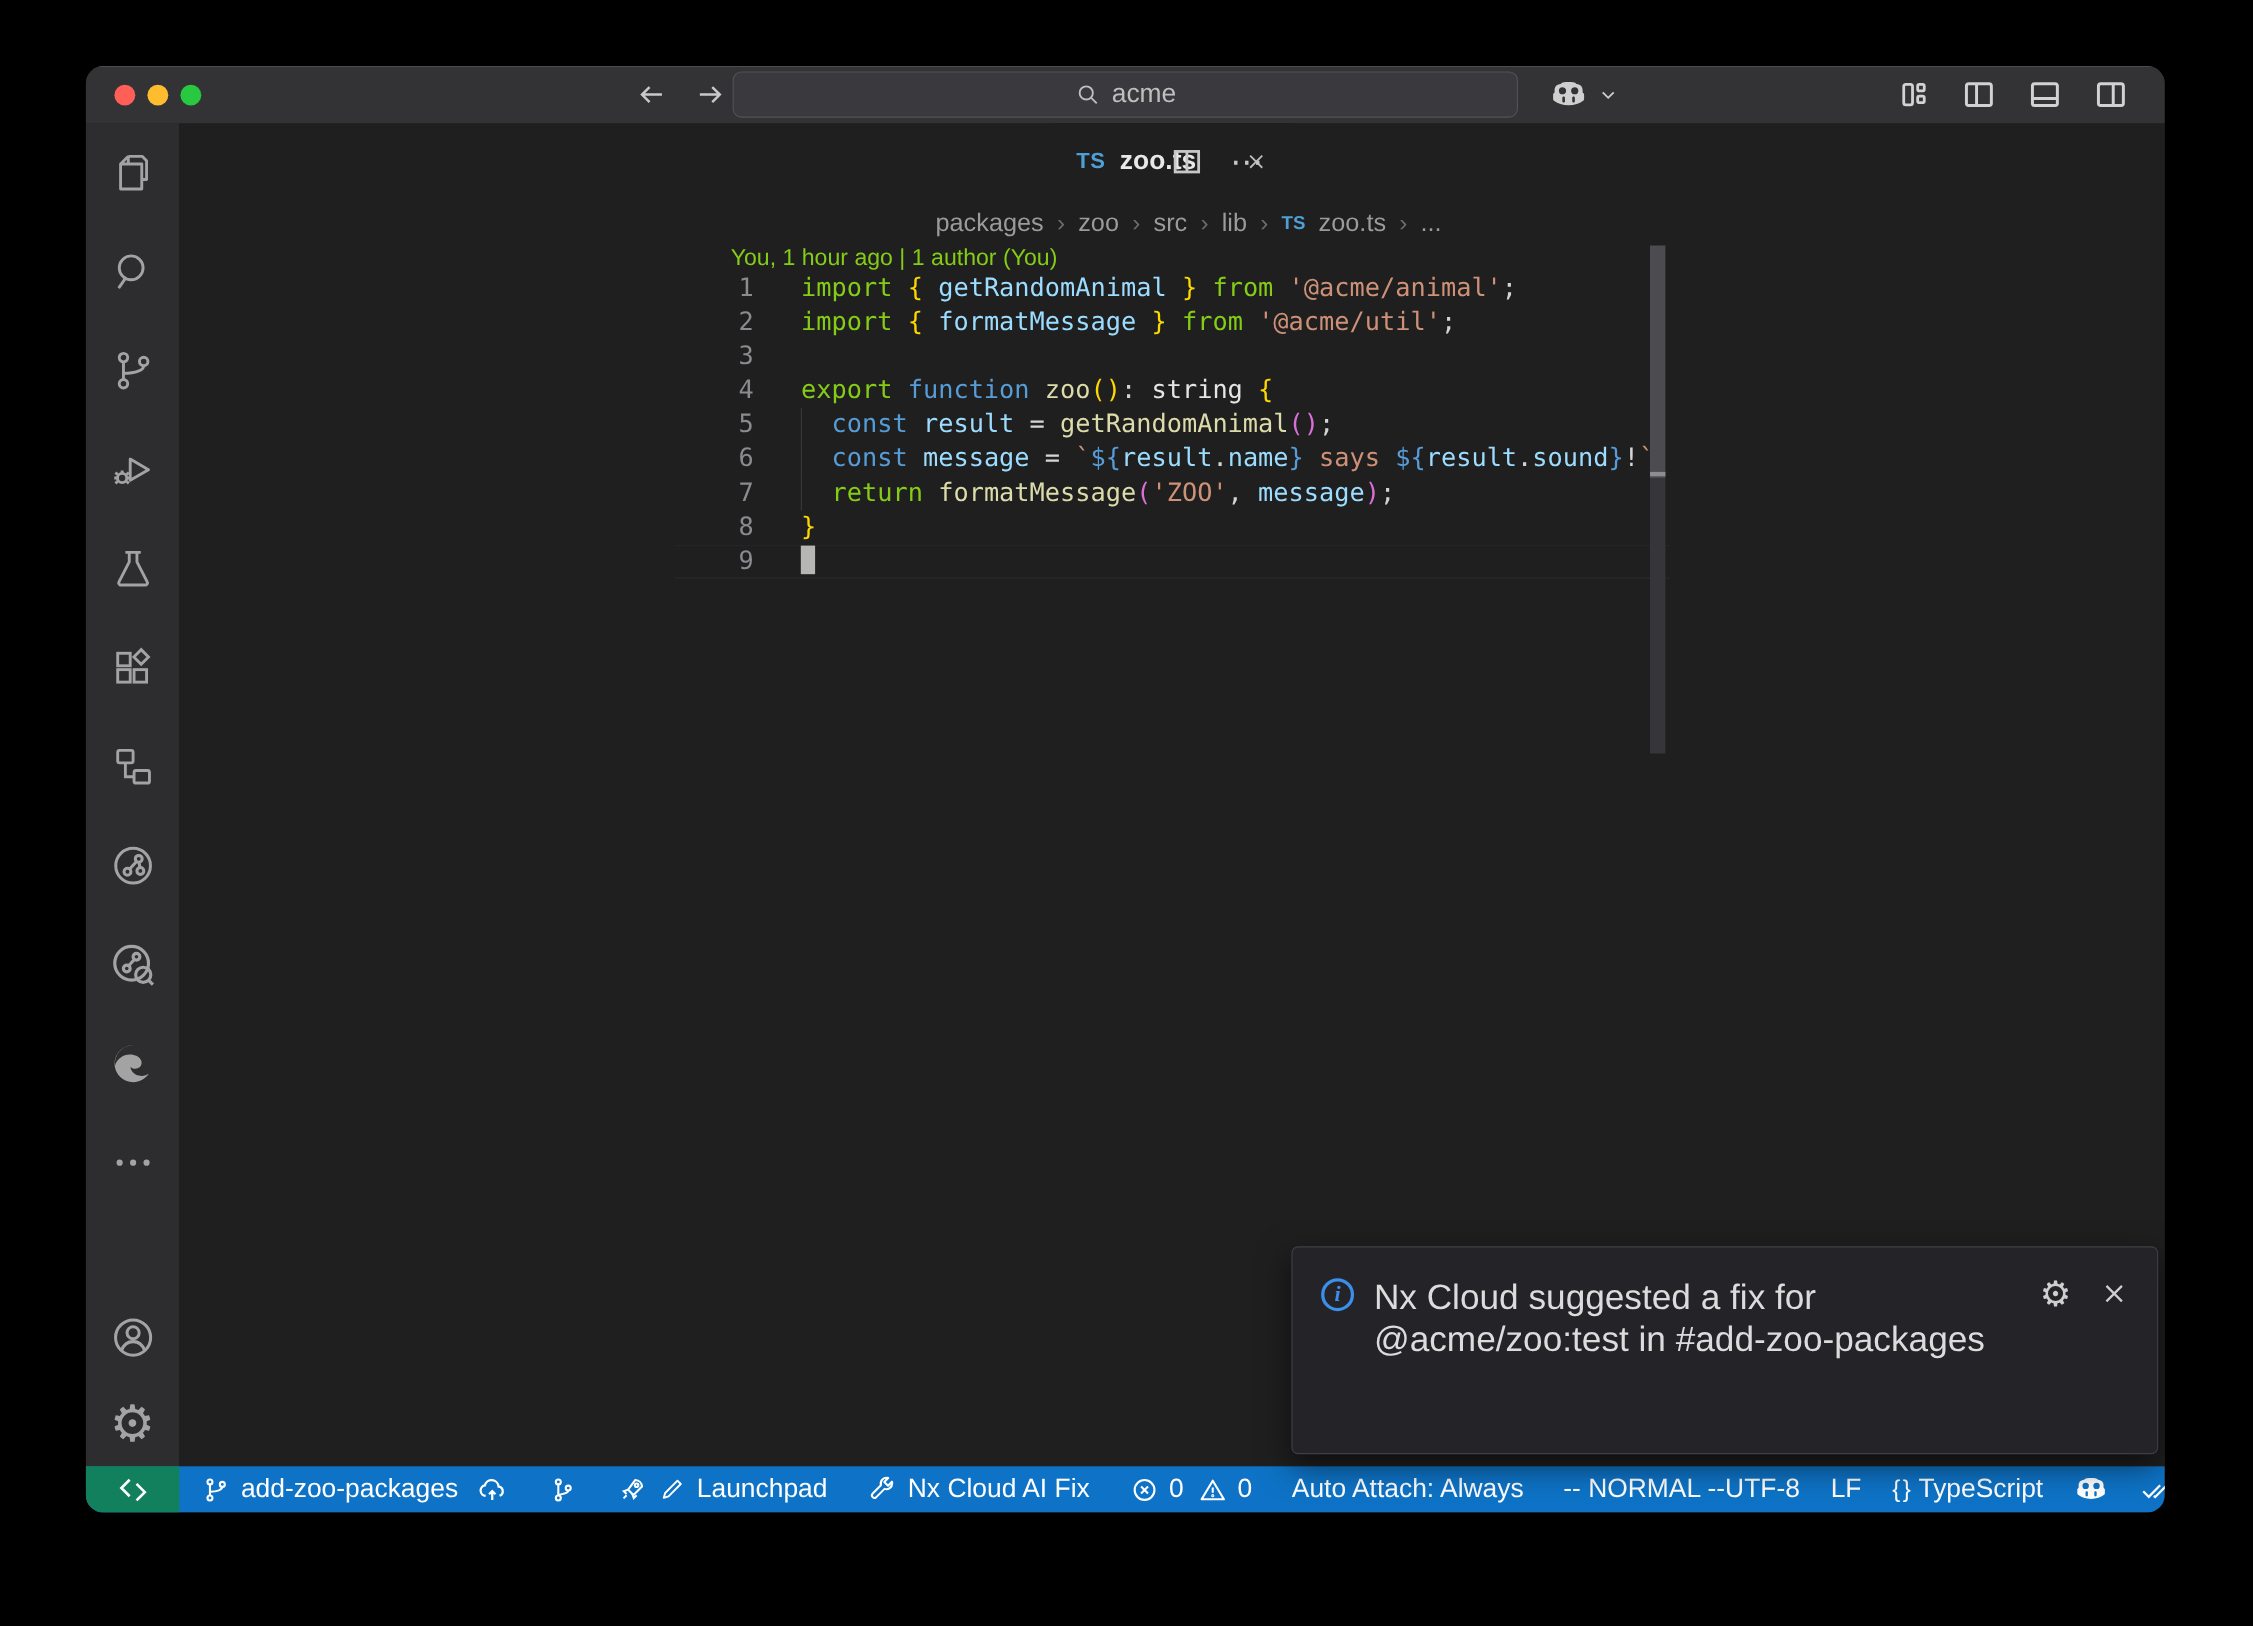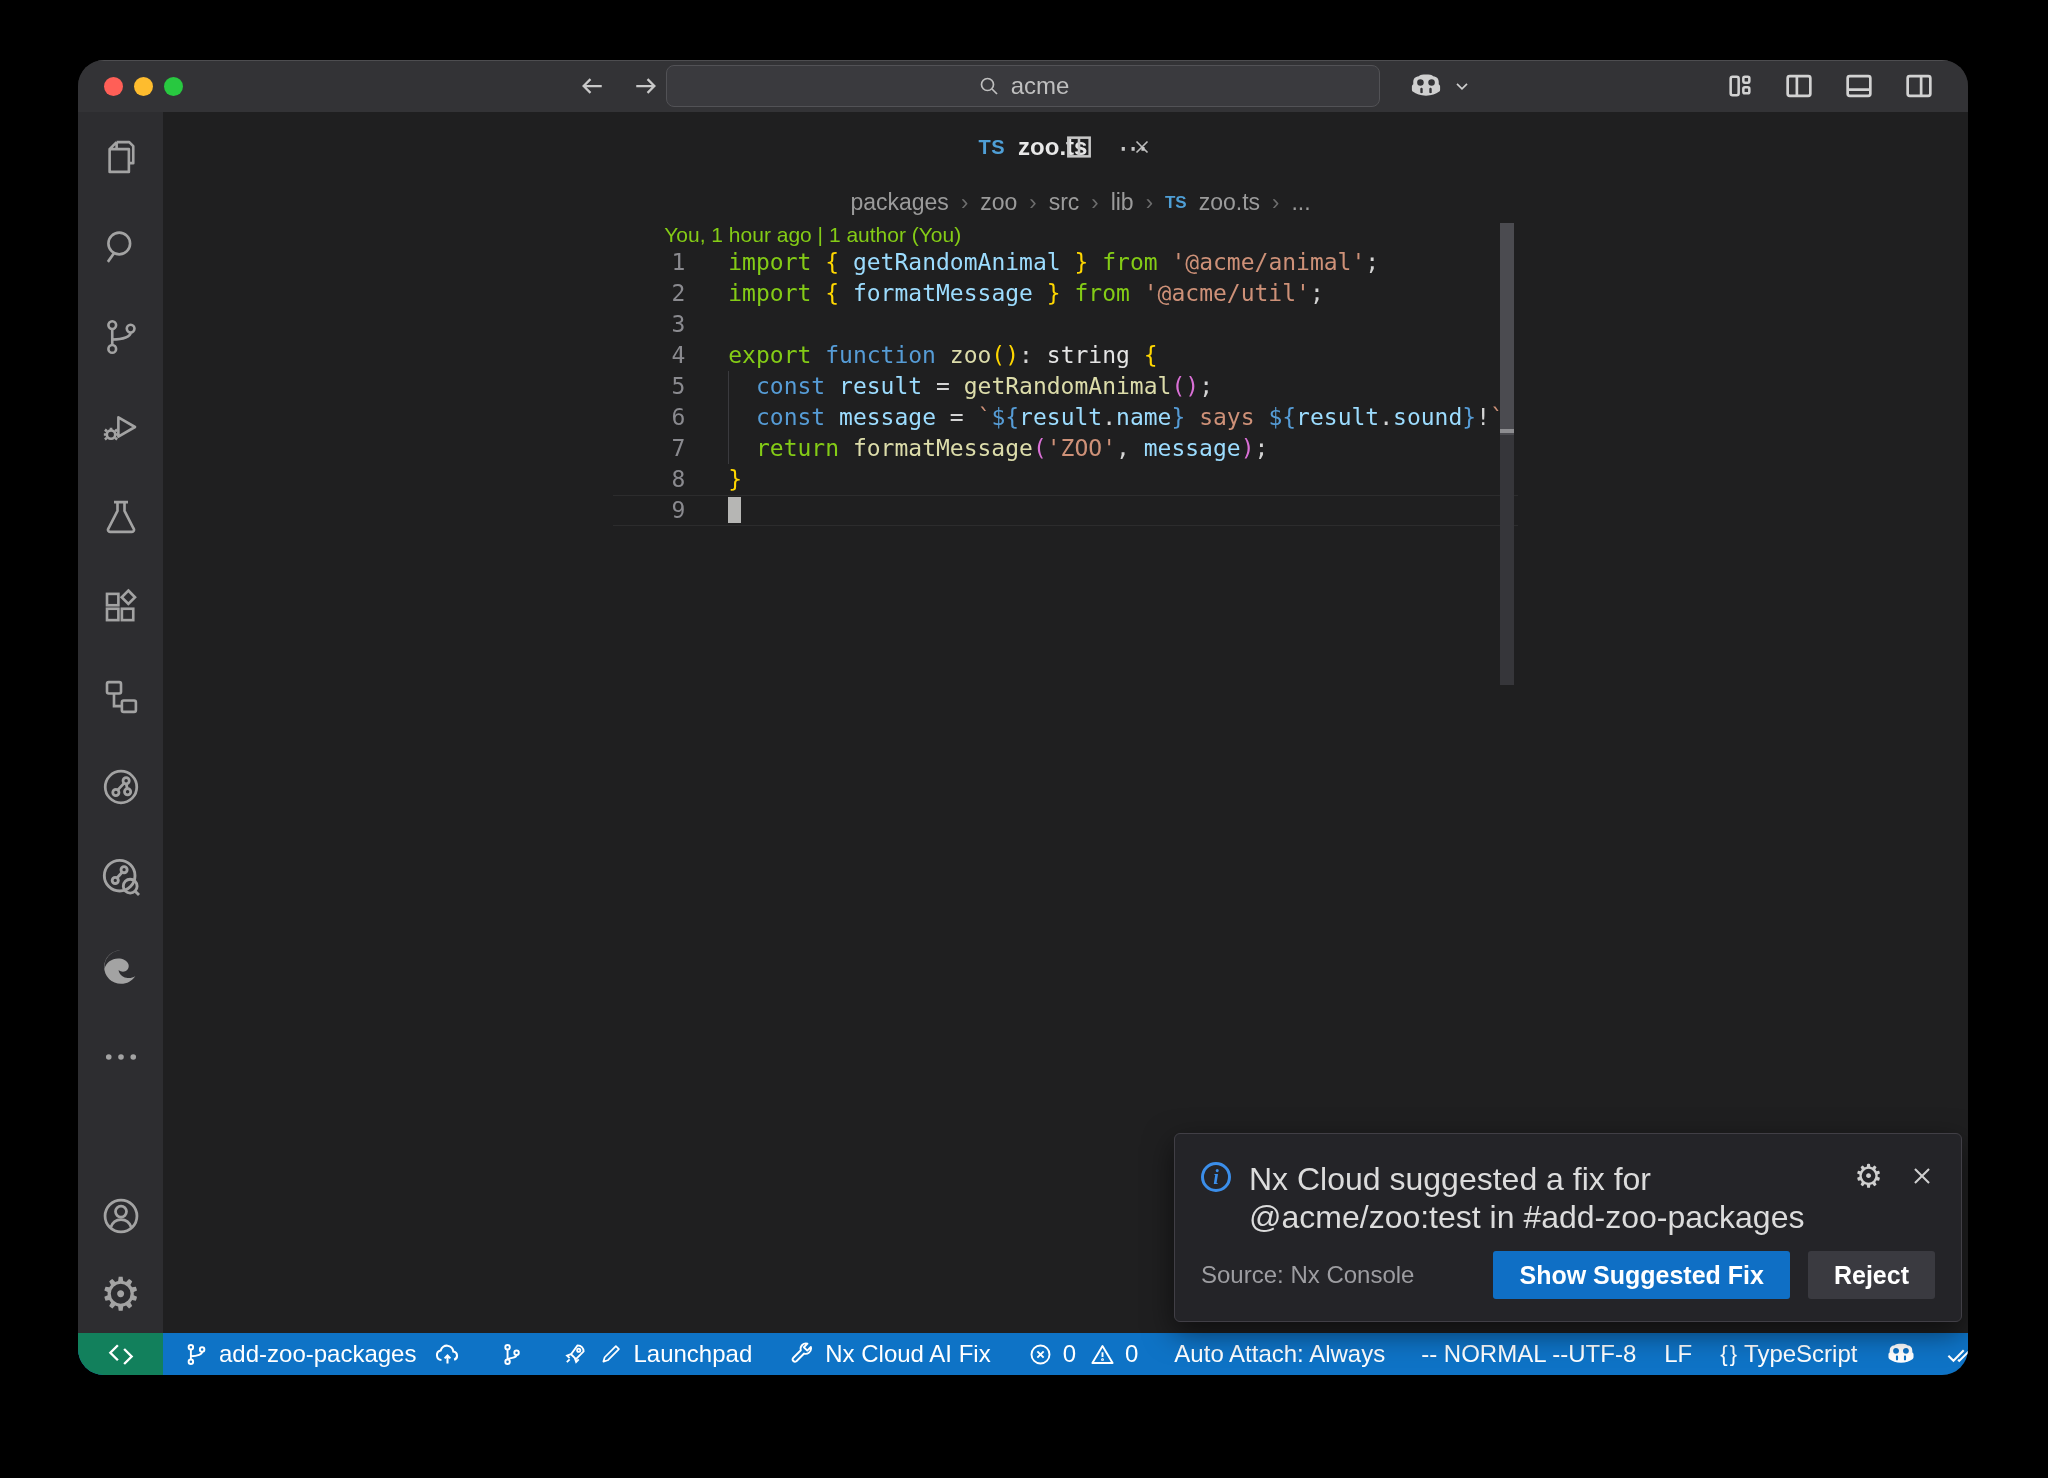--- a/index.html
+++ b/index.html
@@ -2,21 +2,21 @@
 <html><head>
 <meta charset="utf-8">
 <style>
   * { margin:0; padding:0; box-sizing:border-box; }
   html,body { background:#000; }
   .stage { position:relative; width:2048px; height:1478px; background:#000; overflow:hidden;
            font-family:"Liberation Sans","DejaVu Sans",sans-serif; -webkit-font-smoothing:antialiased; }
 
   
   .window { position:absolute; left:78px; top:60px; width:1890px; height:1315px;
-            border-radius:26px; overflow:hidden; display:flex; flex-direction:column;
+            border-radius:16px; overflow:hidden; display:flex; flex-direction:column;
             background:#1f1f20; box-shadow:0 34px 90px rgba(0,0,0,.75), 0 0 0 1px rgba(0,0,0,.6);}
   
   .titlebar { position:relative; height:52px; flex:0 0 52px; background:#333336;
               box-shadow:inset 0 1px 0 rgba(255,255,255,.13); }
   .traffic { position:absolute; left:26px; top:0; height:100%; display:flex; align-items:center; gap:11px; }
   .tl { width:19px; height:19px; border-radius:50%; }
   .tl-close { background:#FF5F57; } .tl-min { background:#FEBC2E; } .tl-zoom { background:#28C840; }
   .nav-arrows { position:absolute; left:500px; top:0; height:100%; display:flex; align-items:center; gap:22px; color:#c9c9c9; }
   .cmdcenter { position:absolute; left:50%; top:5px; transform:translateX(-50%);
                width:714px; height:42px; background:#3a3a3e; border:1px solid #525256; border-radius:8px;
@@ -465,25 +465,14 @@
       <div class="toast-msg">Nx Cloud suggested a fix for @acme/zoo:test in #add-zoo-packages</div>
       <div class="toast-acts">
         <span class="toast-gear icon">⚙</span>
         <span class="icon">
           <svg width="26" height="26" viewBox="0 0 24 24" fill="none" stroke="currentColor" stroke-width="1.9">
               <path d="M5.5 5.5l13 13M18.5 5.5l-13 13"></path>
             </svg>
         </span>
       </div>
     </div>
-    <div class="toast-foot">
-      <span class="toast-source">Source: Nx Console</span>
-      <div class="btns">
-        <div class="btn btn-primary">
-          <span>Show Suggested Fix</span>
-        </div>
-        <div class="btn btn-secondary">
-          <span>Reject</span>
-        </div>
-      </div>
-    </div>
   </div>
 </div>
 
 </body></html>

